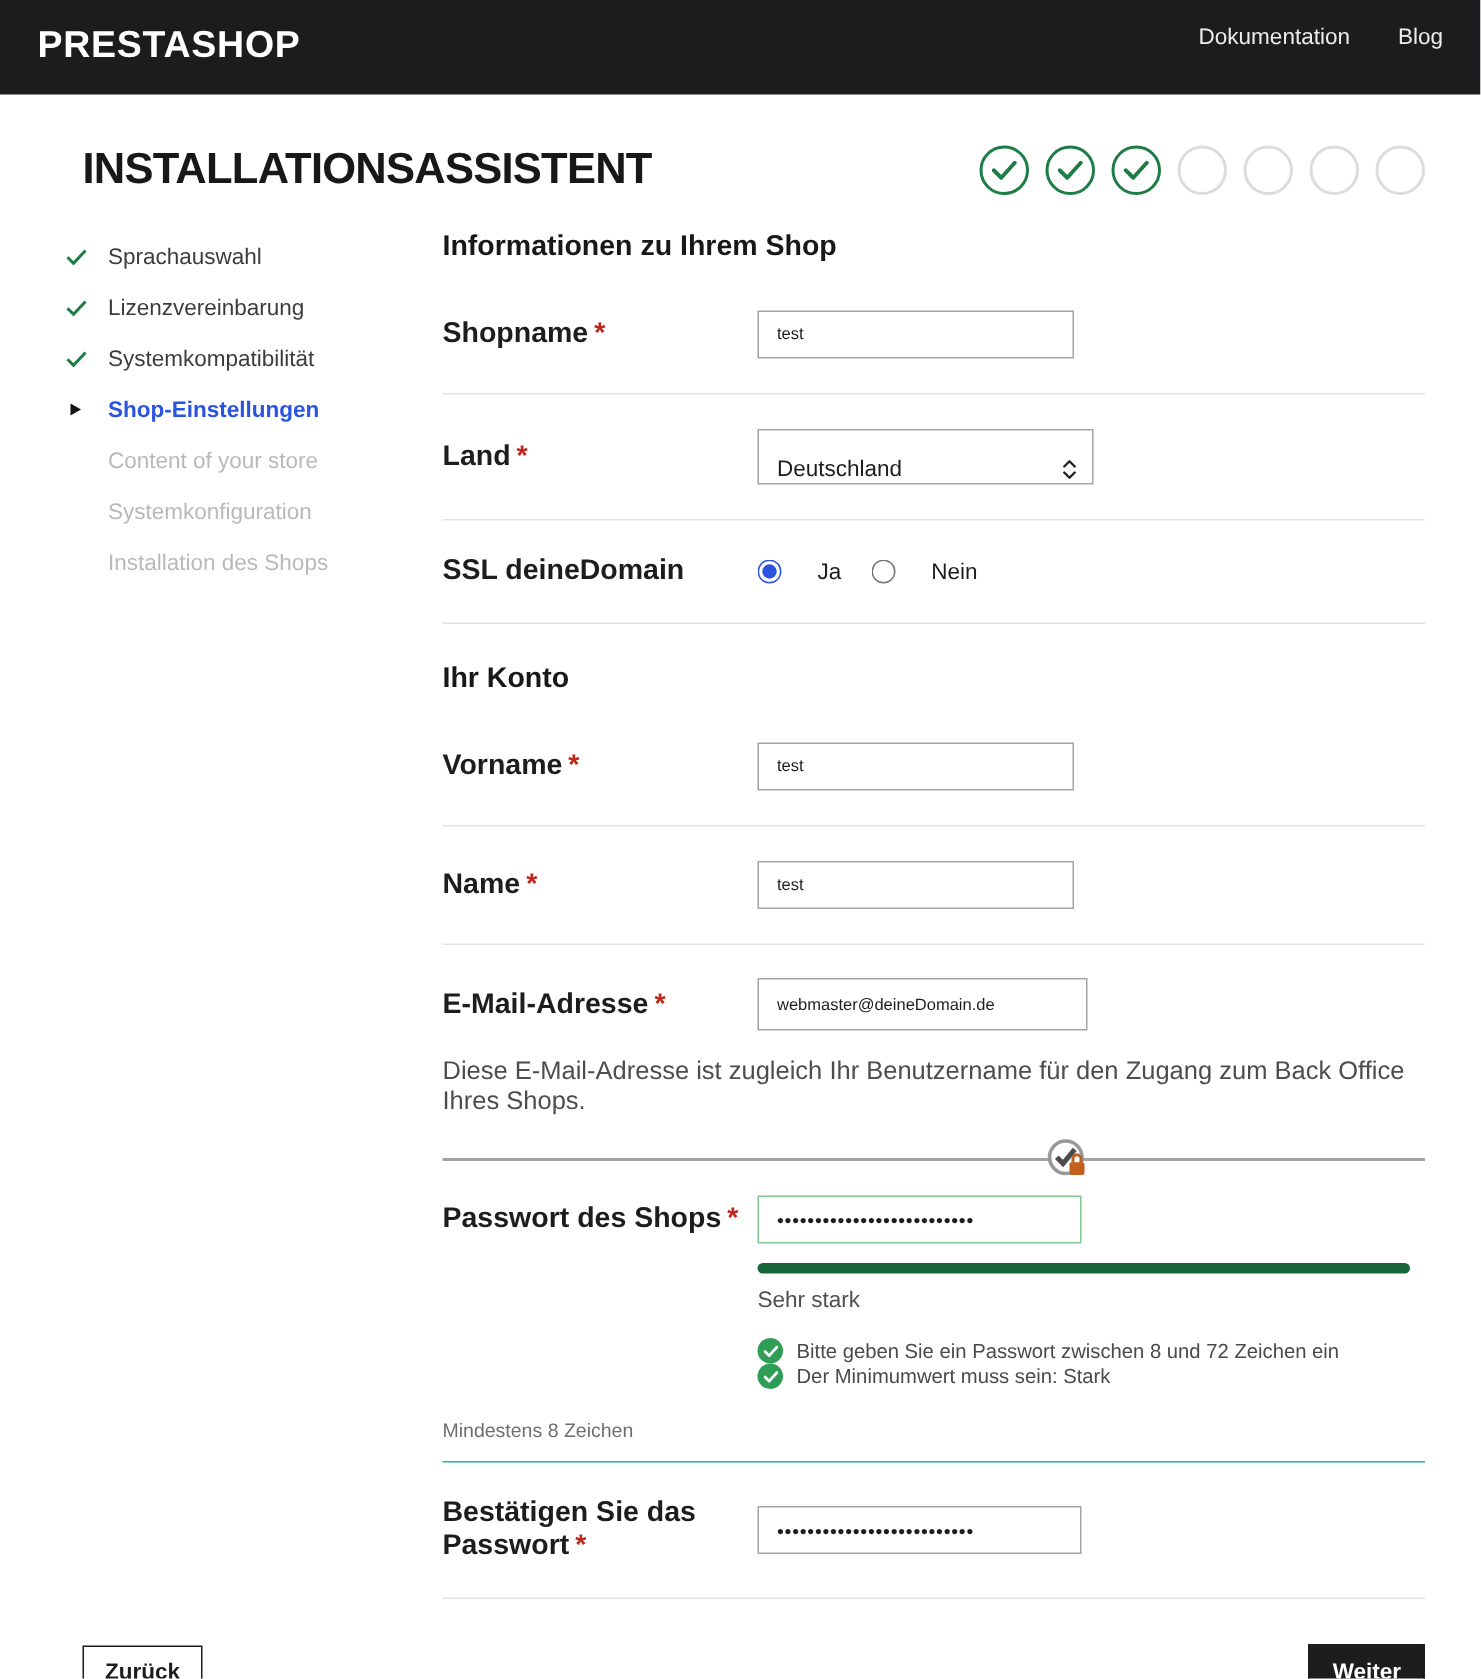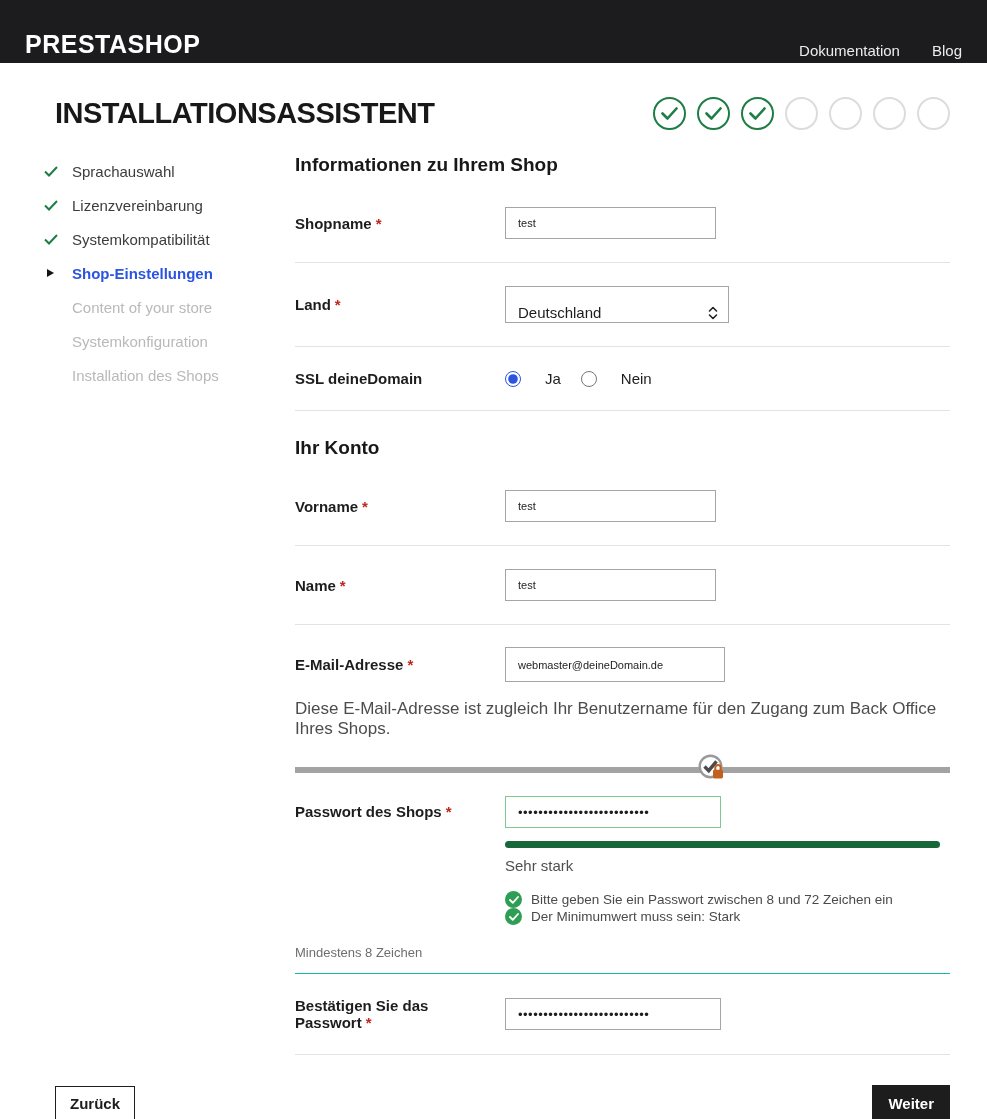--- a/index.html
+++ b/index.html
@@ -5,22 +5,22 @@
   * { box-sizing: border-box; }
   html,body { margin:0; padding:0; }
   body {
     width:987px; height:1119px; overflow:hidden;
     background:#ffffff; color:#1d1d1d;
     font-family:"Liberation Sans", sans-serif;
   }
   
   .header {
     height:63px; background:#1c1c1e;
-    display:flex; align-items:flex-end; justify-content:space-between;
-    padding:4px 25px;
+    display:flex; align-items:flex-start; justify-content:space-between;
+    padding:16px 25px;
   }
   .logo { color:#fff; font-size:25px; font-weight:800; letter-spacing:.5px; }
   .nav { display:flex; gap:32px; }
   .nav a { color:#ececec; font-size:15px; text-decoration:none; cursor:pointer; }
   
   .titlebar {
     display:flex; align-items:center; justify-content:space-between;
     margin:34px 37px 20px 55px;
   }
   h1 { margin:0; font-size:29px; font-weight:800; letter-spacing:-.5px; color:#181818; }
@@ -36,37 +36,37 @@
   .sidebar { width:253px; flex:none; padding-top:4px; }
   .side-item { display:flex; align-items:center; gap:13px; height:34px; font-size:15px; color:#3c3c3c; cursor:default; }
   .side-item .sicon { width:17px; display:flex; justify-content:center; align-items:center; flex:none; }
   .side-item.active { color:#2b55e1; font-weight:700; }
   .side-item.upcoming { color:#b9b9b9; }
   .tri { width:0; height:0; border-top:4.5px solid transparent; border-bottom:4.5px solid transparent; border-left:7px solid #141414; }
   .main { flex:1; min-width:0; }
   h2 { margin:4px 0 8px; font-size:19px; font-weight:700; color:#181818; }
   
   .frow { display:flex; align-items:center; padding:23px 0; border-bottom:1px solid #e3e3e3; }
-  .flabel { width:210px; flex:none; font-size:15px; font-weight:700; color:#1d1d1d; }
+  .flabel { width:210px; flex:none; font-size:19px; font-weight:700; color:#1d1d1d; }
   .req { color:#c0271c; margin-left:4px; }
   .tinput {
     width:211px; height:32px; border:1px solid #a5a5a5; background:#fff;
     padding:0 12px; font-size:11px; color:#1d1d1d; font-family:inherit;
   }
   .pw { border-color:#7fc890; width:216px; font-size:13px; letter-spacing:.5px; }
   .selectbox {
     width:224px; height:37px; border:1px solid #a5a5a5; background:#fff;
     display:flex; align-items:center; justify-content:space-between;
     padding:16px 10px 0 12px; font-size:15px; cursor:pointer;
   }
   .radios { display:flex; align-items:center; gap:20px; font-size:15px; }
   .radio-opt { display:flex; align-items:center; gap:24px; cursor:pointer; }
   input[type=radio] { width:16px; height:16px; accent-color:#2b55e1; margin:0; cursor:pointer; }
   
-  .emailrow { padding:22px 0 28px; border-bottom:6px solid #a3a3a3; position:relative; }
+  .emailrow { padding:22px 0 28px; border-bottom:2px solid #a3a3a3; position:relative; }
   .email-inner { display:flex; align-items:center; }
   .help { margin:17px 0 0; font-size:17px; color:#4d4d4d; }
   .lockicon { position:absolute; left:402px; bottom:-16px; width:30px; height:30px; }
   
   .pwrow { padding:23px 0 0; border-bottom:1px solid #14b8a6; }
   .pwgrid { display:flex; align-items:flex-start; }
   .pwgrid .flabel { line-height:32px; }
   .pwfield { flex:1; min-width:0; }
   .strength { height:7px; background:#17673a; border-radius:4px; margin:13px 10px 0 0; }
   .strength-label { font-size:15px; color:#4f4f4f; margin-top:9px; }

